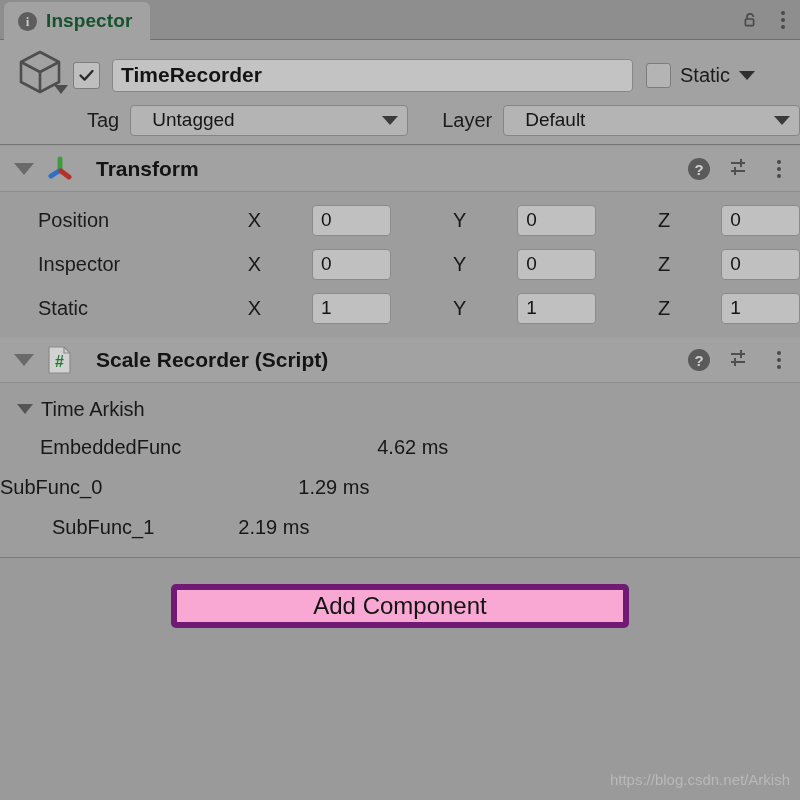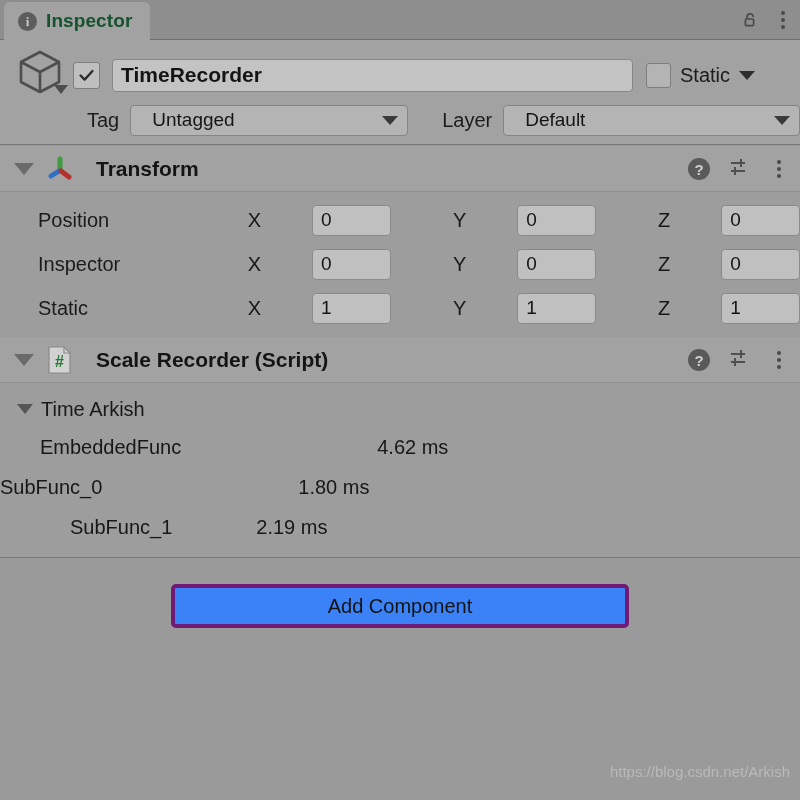--- a/index.html
+++ b/index.html
@@ -185,28 +185,28 @@
 
   
   .addcomp-zone {
     position: absolute; left: 0; width: 800px;
     background: #9a9a9a;
     display: flex; justify-content: center; align-items: flex-start;
     padding-top: 17px;
   }
   .add-btn {
     width: 458px; height: 44px;
-    background: #3b82f6;
-    border: 4px solid #701a75; border-radius: 5px;
+    background: #f9a8d4;
+    border: 6px solid #701a75; border-radius: 5px;
     display: flex; align-items: center; justify-content: center;
-    font-size: 20px; color: #141414;
+    font-size: 24px; color: #141414;
   }
 
   .watermark {
-    position: absolute; right: 10px; bottom: 20px;
+    position: absolute; right: 10px; bottom: 12px;
     font-size: 15px; color: #b9b9b9;
   }
 </style>
 </head>
 <body>
 
 <div id="app">
 
   <div class="tabbar">
     <div class="tab">
@@ -366,24 +366,24 @@
         <span class="rec-title">Time Arkish</span>
       </div>
 
       <div class="rec-row" style="padding-left:40px;">
         <span class="rec-name">EmbeddedFunc</span>
         <span class="rec-val" style="margin-left:196px;">4.62 ms</span>
       </div>
 
       <div class="rec-row" style="">
         <span class="rec-name">SubFunc_0</span>
-        <span class="rec-val" style="margin-left:196px;">1.80 ms</span>
-      </div>
-
-      <div class="rec-row" style="padding-left:70px;text-align:center;">
+        <span class="rec-val" style="margin-left:196px;">1.29 ms</span>
+      </div>
+
+      <div class="rec-row" style="padding-left:52px;text-align:center;">
         <span class="rec-name">SubFunc_1</span>
         <span class="rec-val" style="margin-left:84px;">2.19 ms</span>
       </div>
     </div>
   </div>
 
   <div class="addcomp-zone" style="top:567px; height:233px;">
     <div class="add-btn">Add Component</div>
   </div>
 

